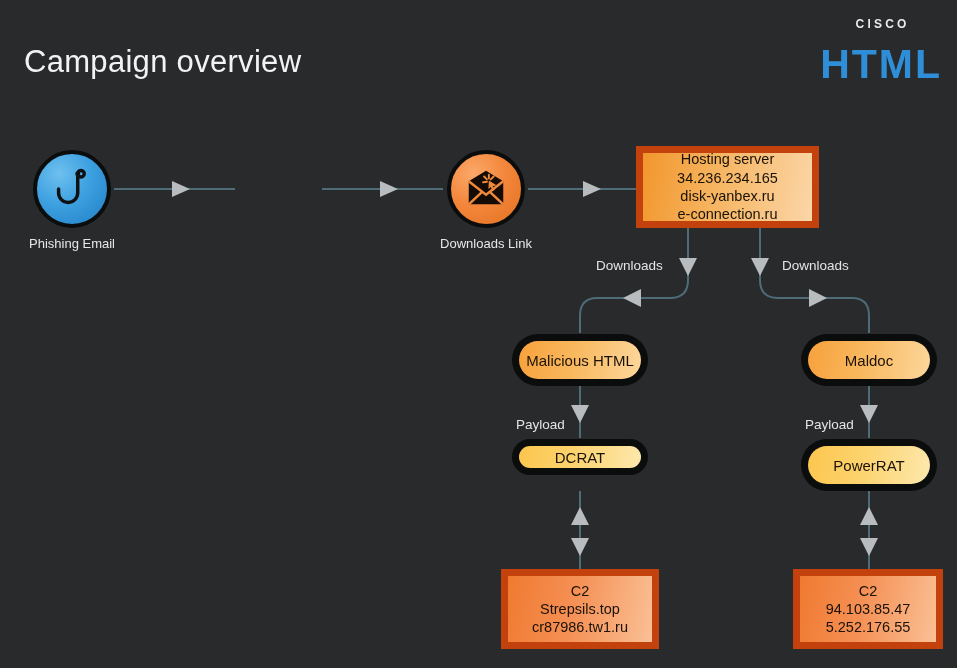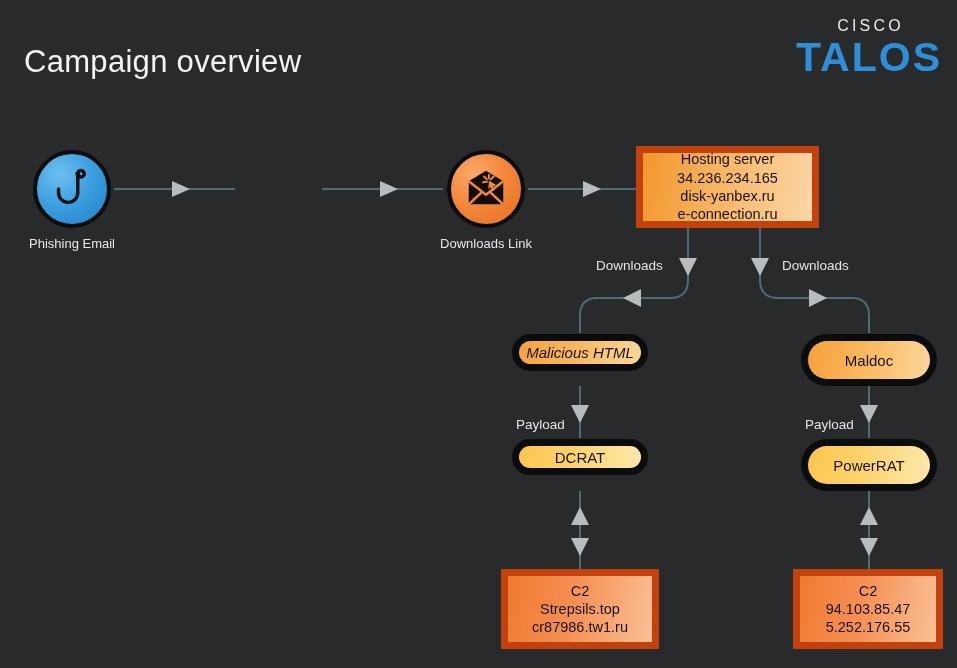--- a/index.html
+++ b/index.html
@@ -17,22 +17,22 @@
   #page-title{
     position:absolute;left:24px;top:44px;
     font-size:31px;font-weight:300;letter-spacing:.3px;
     color:#f2f3f3;white-space:nowrap;
   }
   #brand{
     position:absolute;right:15px;top:18px;
     text-align:center;line-height:1;
   }
   #brand .cisco{
-    font-size:16px;letter-spacing:3.2px;color:#e9eaea;
-    font-weight:400;display:block;margin-bottom:4px;
+    font-size:12px;letter-spacing:3.2px;color:#e9eaea;
+    font-weight:700;display:block;margin-bottom:15px;
     margin-left:3px;
   }
   #brand .talos{
     font-size:41px;font-weight:700;color:#2e8fd8;
     letter-spacing:2px;display:block;line-height:.95;
   }
 
   
   #wires{position:absolute;left:0;top:0;width:957px;height:668px;}
 
@@ -101,21 +101,21 @@
 </style>
 </head>
 <body>
 
 <div id="stage">
 
   <div id="page-title">Campaign overview</div>
 
   <div id="brand">
     <span class="cisco">CISCO</span>
-    <span class="talos">TALOS</span>
+    <span class="talos">HTML</span>
   </div>
 
   <svg id="wires" viewBox="0 0 957 668" width="957" height="668">
     <g stroke="#4e6b78" stroke-width="2" fill="none">
 
       <line x1="114" y1="189" x2="235" y2="189"></line>
 
       <line x1="322" y1="189" x2="443" y2="189"></line>
 
       <line x1="528" y1="189" x2="636" y2="189"></line>
@@ -194,21 +194,21 @@
       <div>disk-yanbex.ru</div>
       <div>e-connection.ru</div>
     </div>
   </div>
 
   <div class="edge-label" style="left:596px;top:258px;">Downloads</div>
   <div class="edge-label" style="left:782px;top:258px;">Downloads</div>
   <div class="edge-label" style="left:516px;top:417px;">Payload</div>
   <div class="edge-label" style="left:805px;top:417px;">Payload</div>
 
-  <div class="pill-node grad-amber" style="left:512px;top:334px;width:136px;height:37px;font-style:italic;">
+  <div class="pill-node grad-amber" style="left:512px;top:334px;width:136px;height:52px;">
     <div class="inner">Malicious HTML</div>
   </div>
 
   <div class="pill-node grad-gold" style="left:512px;top:439px;width:136px;height:36px;">
     <div class="inner">DCRAT</div>
   </div>
 
   <div class="box-node grad-c2" style="left:501px;top:569px;width:158px;height:80px;">
     <div class="inner">
       <div>C2</div>

